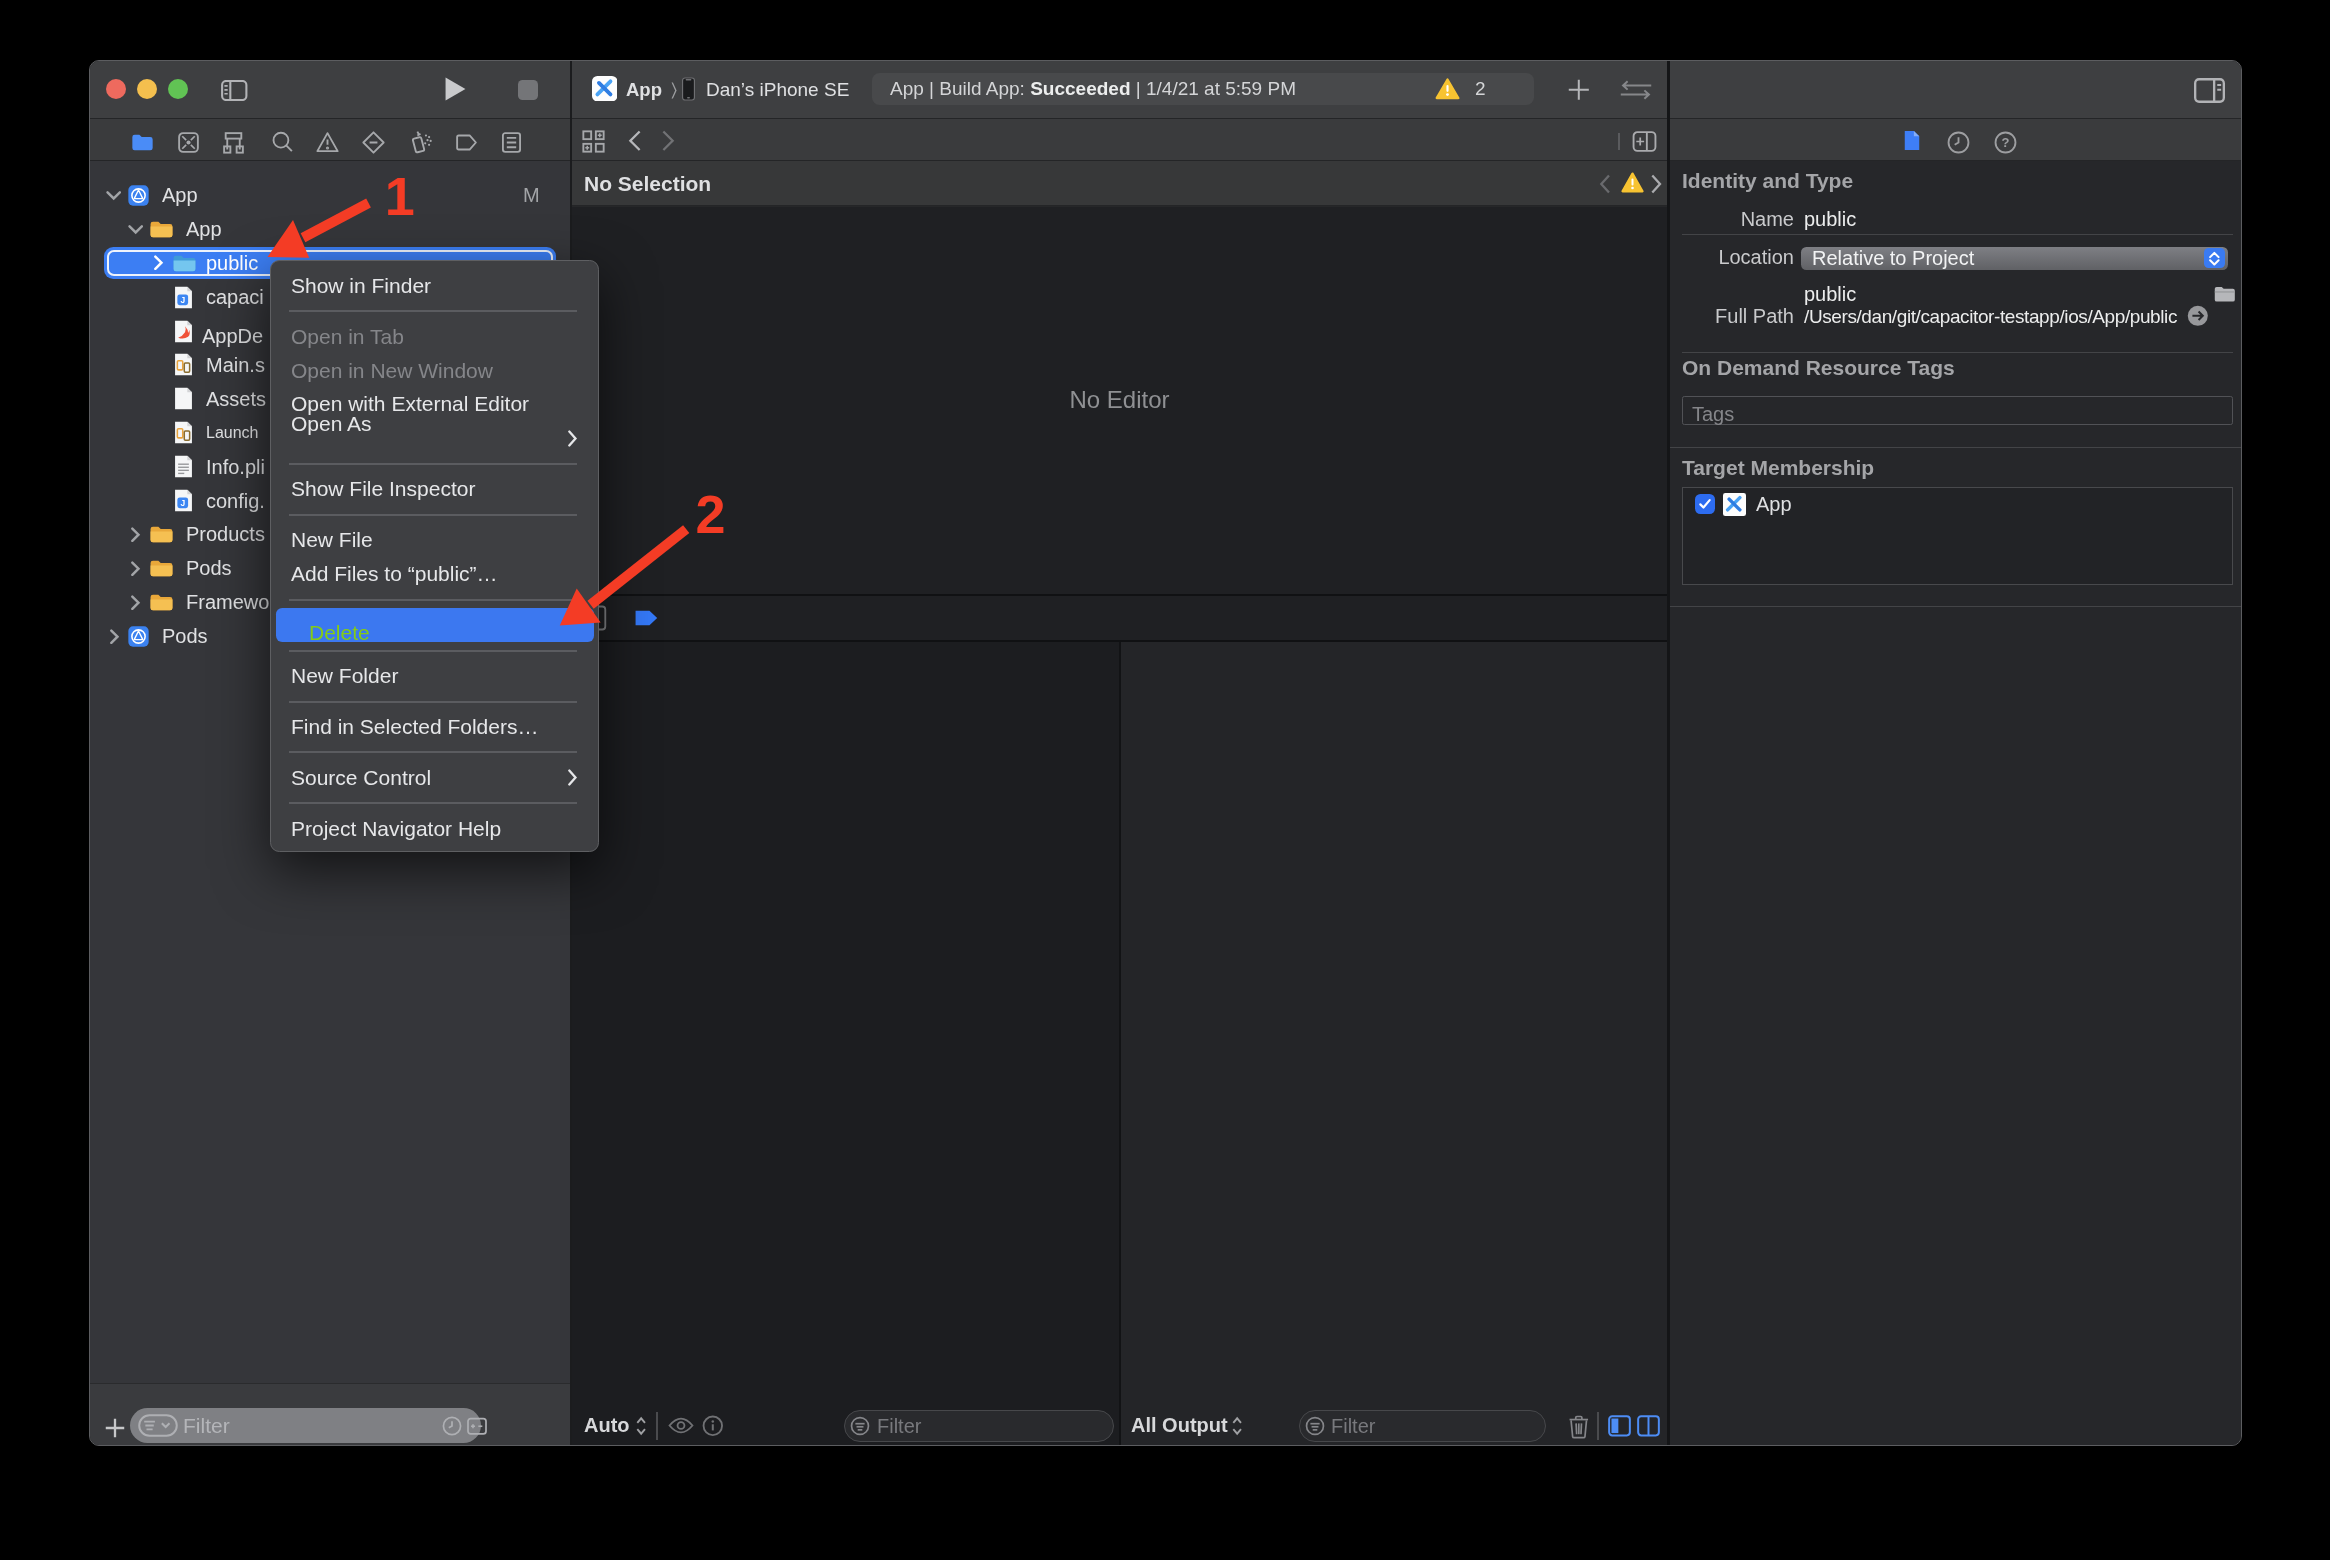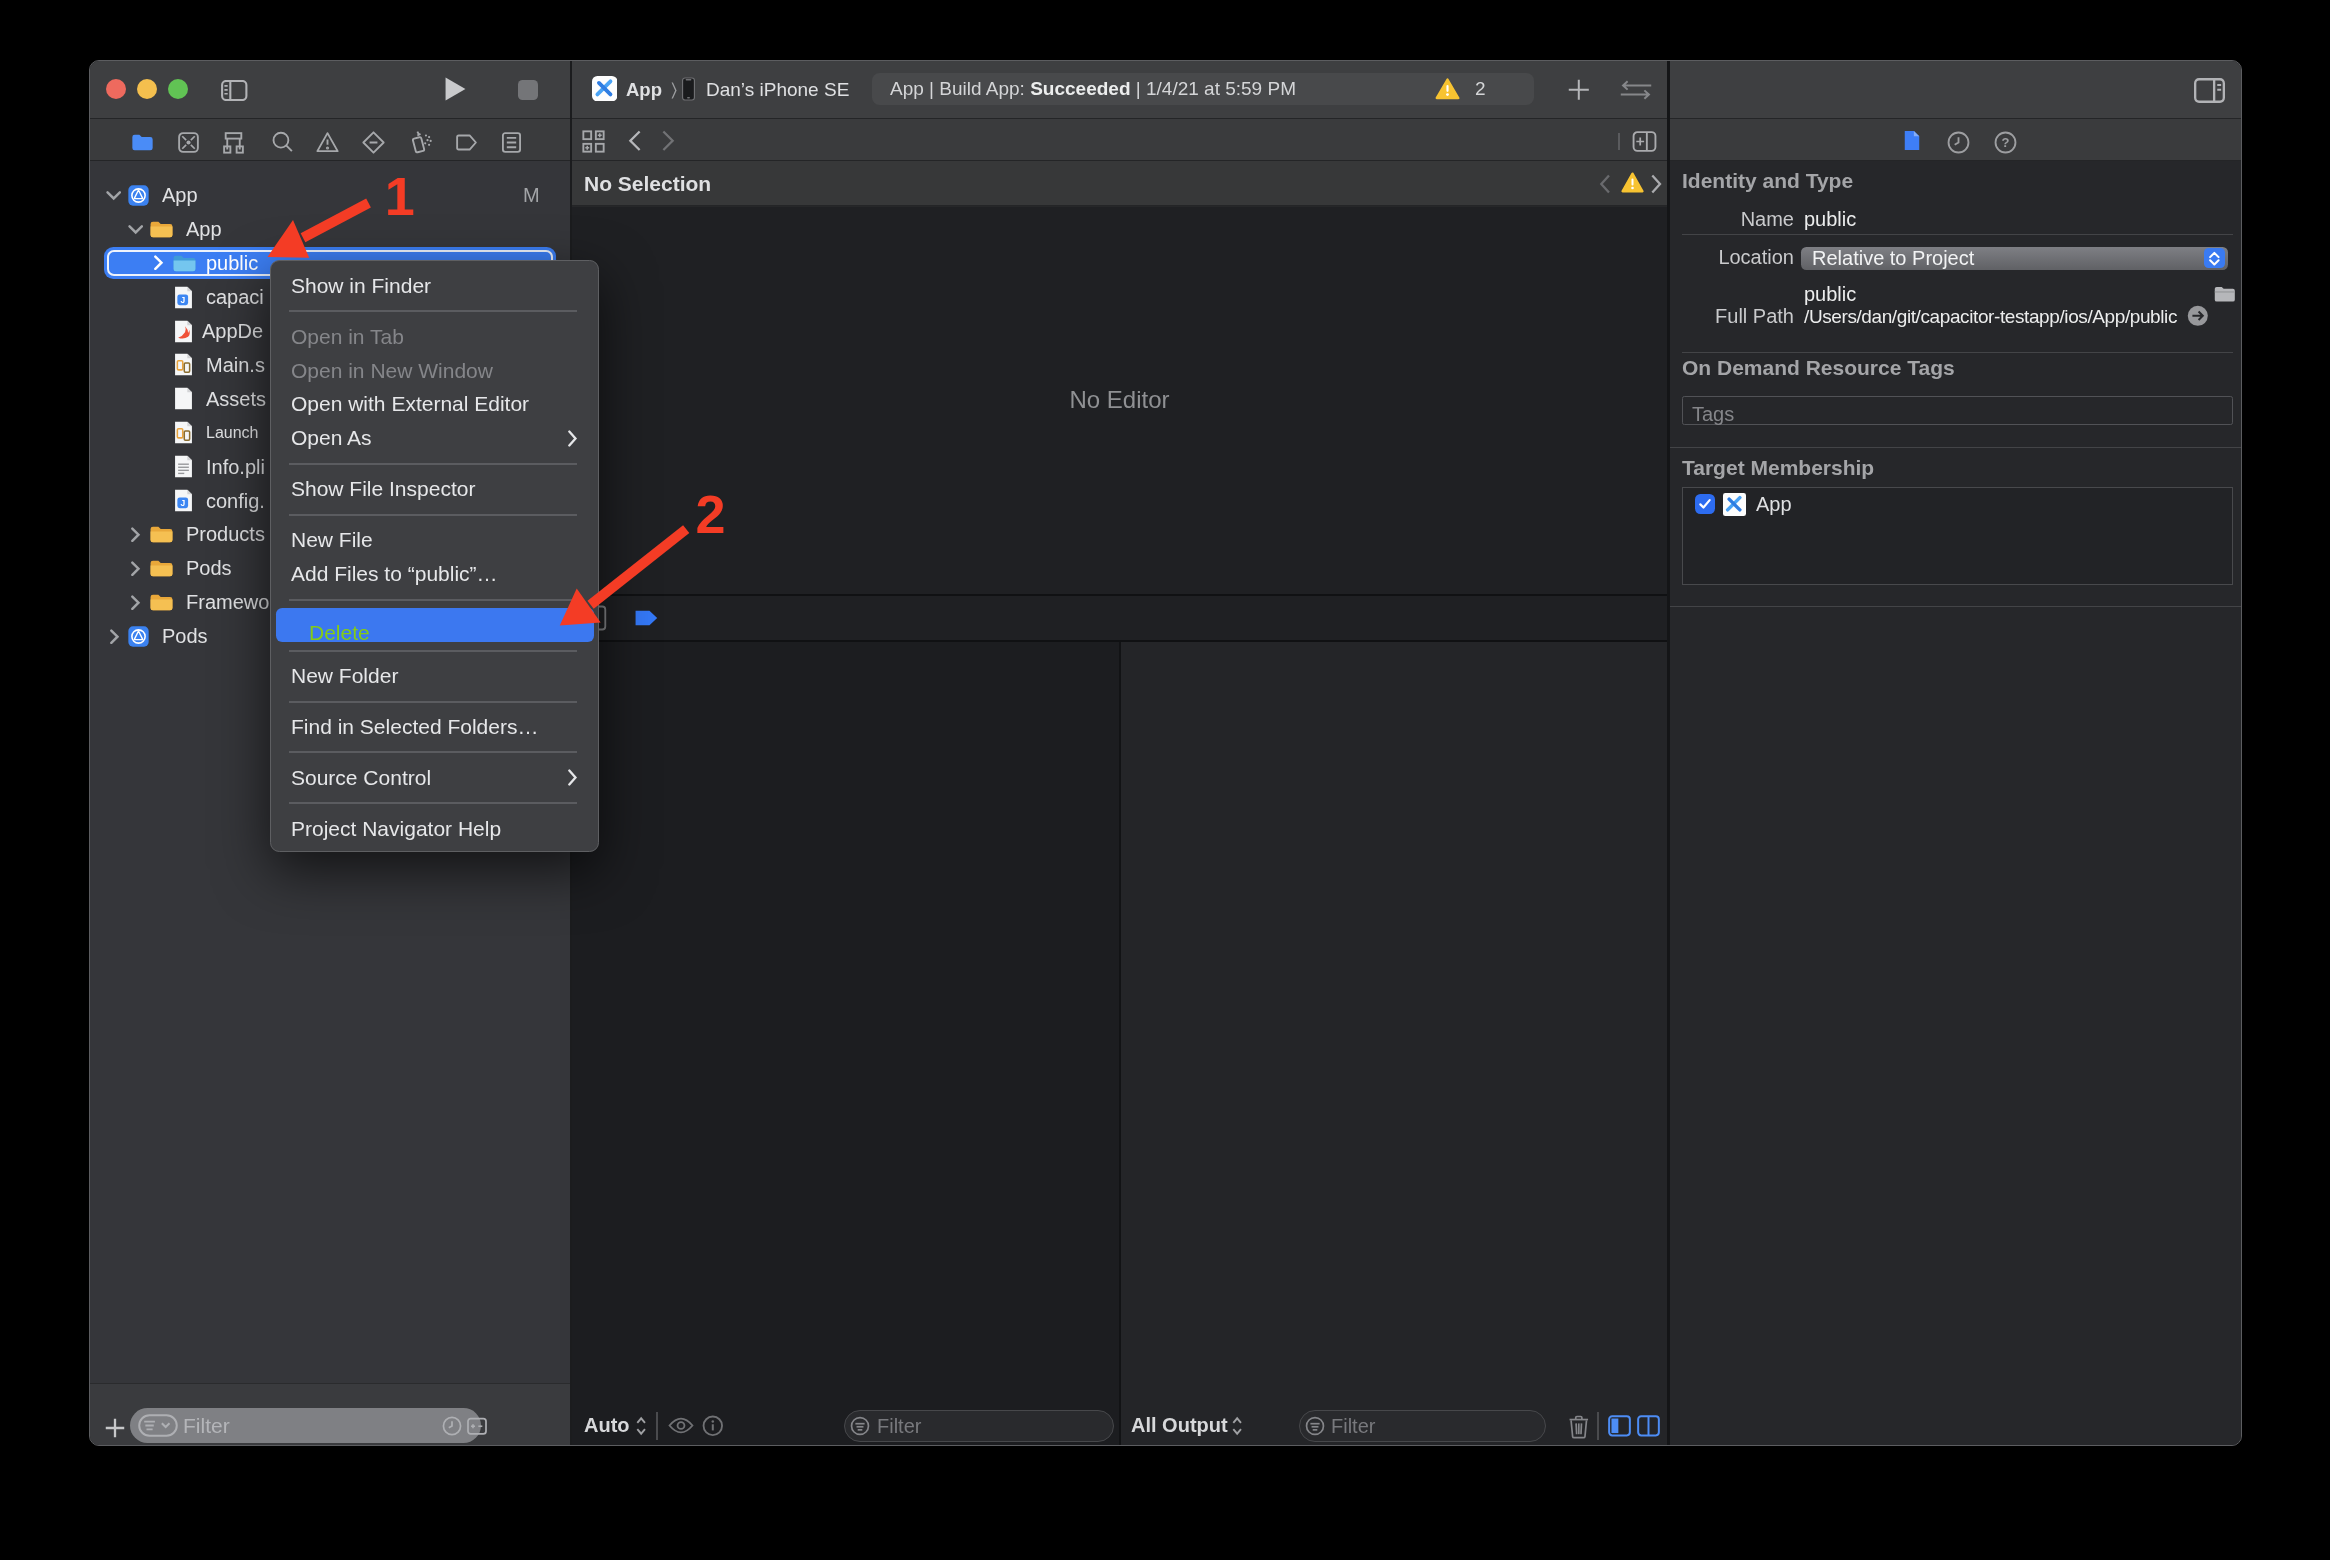--- a/index.html
+++ b/index.html
@@ -261,21 +261,21 @@
       <text x="14" y="23" font-size="11" fill="#fff" text-anchor="middle" font-family="Liberation Sans,sans-serif" font-weight="bold">J</text>
     </svg>
 <div class="row" style="left:116px;top:219px;height:34px;z-index:3;">
       <span style="color:#e0e1e3;font-size:20px;white-space:nowrap;">capaci</span>
     </div>
 <svg class="abs" style="left:82px;top:258px;" width="23" height="25" viewBox="0 0 30 32">
       <path d="M4 2 L20 2 L26 8 L26 30 L4 30 Z" fill="#f5f6f7"></path>
       <path d="M20 2 L20 8 L26 8" fill="#d3d4d6"></path>
 <path d="M8 24 Q14 22 17 17 Q19 13 17 9 Q21 13 21 18 Q23 16 22 13 Q25 19 21 23 Q15 27 8 24 Z" fill="#f05138"></path>
     </svg>
-<div class="row" style="left:112px;top:253px;height:34px;z-index:3;">
+<div class="row" style="left:112px;top:253px;height:34px;z-index:3;align-items:flex-end;">
       <span style="color:#e0e1e3;font-size:20px;white-space:nowrap;">AppDe</span>
     </div>
 <svg class="abs" style="left:82px;top:291px;" width="23" height="25" viewBox="0 0 30 32">
       <path d="M4 2 L20 2 L26 8 L26 30 L4 30 Z" fill="#f5f6f7"></path>
       <path d="M20 2 L20 8 L26 8" fill="#d3d4d6"></path>
 <rect x="7" y="11" width="7" height="12" rx="1.5" fill="none" stroke="#e8a33d" stroke-width="2"></rect>
 <rect x="16" y="14" width="7" height="12" rx="1.5" fill="none" stroke="#8a6d2f" stroke-width="2"></rect>
     </svg>
 <div class="row" style="left:116px;top:287px;height:34px;z-index:3;">
       <span style="color:#e0e1e3;font-size:20px;white-space:nowrap;">Main.s</span>
@@ -497,21 +497,21 @@
       <span class="txt">App</span>
     </div>
 <div class="abs" style="left:1580px;top:545px;width:573px;height:0.8px;background:#434447;"></div>
 </div>
 <div class="menu">
 <div class="mi" style="top:7.7px;">Show in Finder</div>
 <div class="msep" style="top:49px;"></div>
 <div class="mi dis" style="top:59px;">Open in Tab</div>
 <div class="mi dis" style="top:93px;">Open in New Window</div>
 <div class="mi" style="top:126px;">Open with External Editor</div>
-<div class="mi" style="top:160px;text-align:center;">Open As</div>
+<div class="mi" style="top:146px;text-align:center;">Open As</div>
 <svg class="abs" style="left:296px;top:169px;" width="10.8" height="17" viewBox="0 0 14 22">
       <path d="M3 2 L11 11 L3 20" fill="none" stroke="#e6e7e9" stroke-width="3" stroke-linecap="round"></path>
     </svg>
 <div class="msep" style="top:202px;"></div>
 <div class="mi" style="top:211px;">Show File Inspector</div>
 <div class="msep" style="top:253px;"></div>
 <div class="mi" style="top:262px;">New File</div>
 <div class="mi" style="top:296px;">Add Files to “public”…</div>
 <div class="msep" style="top:338px;"></div>
 <div class="abs" style="left:5.4px;top:347px;width:318px;height:34px;background:#3c78f0;border-radius:6.2px;"></div>

